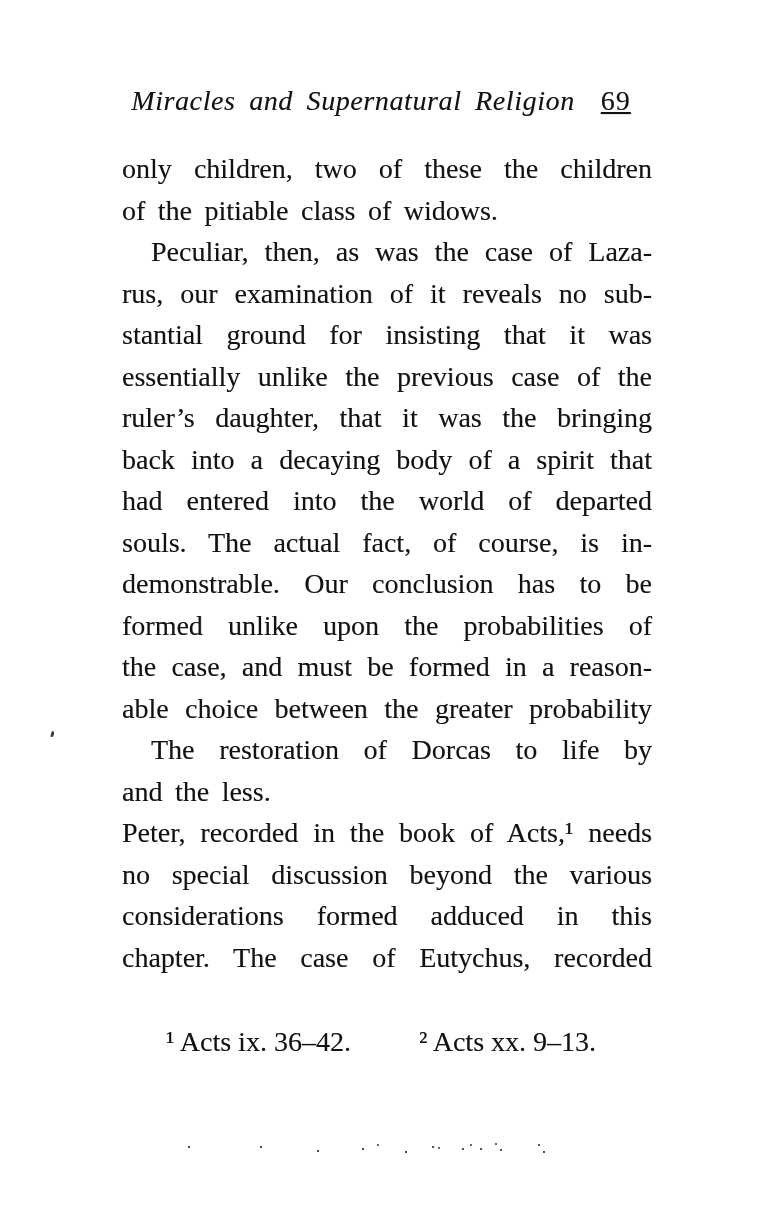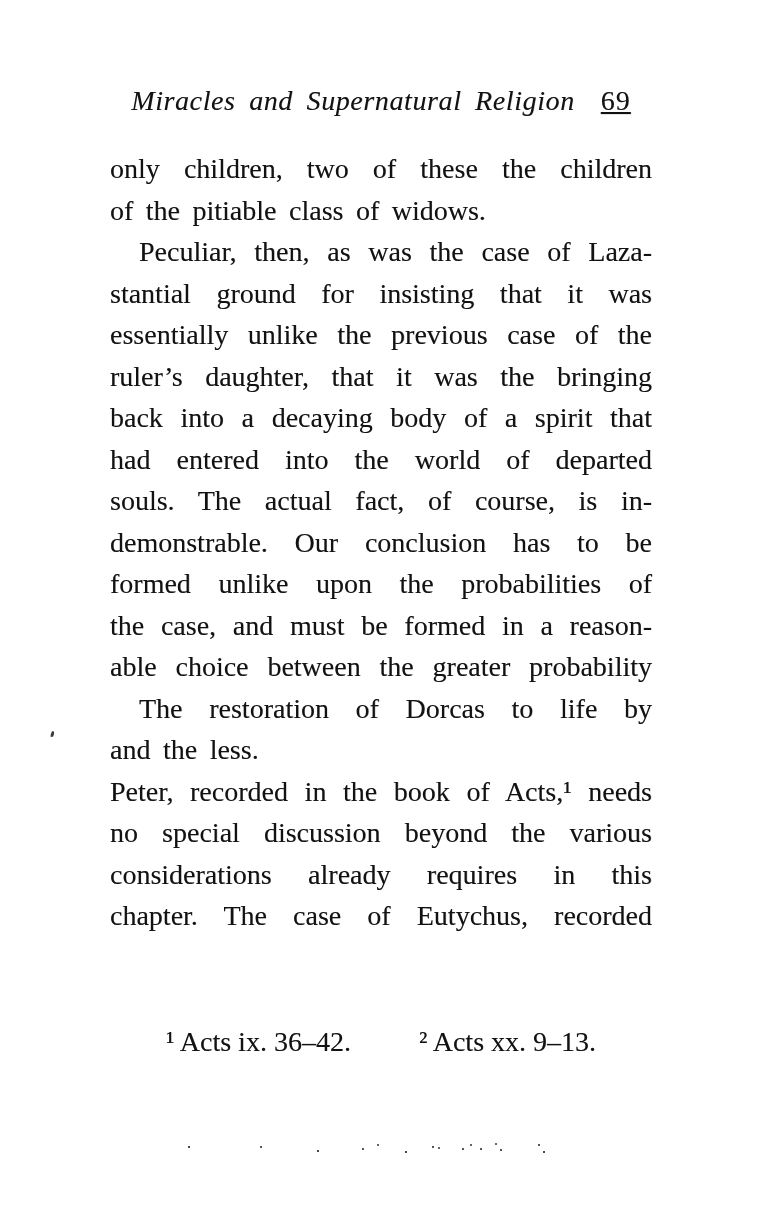--- a/index.html
+++ b/index.html
@@ -48,20 +48,21 @@
     left: 110px;
     width: 542px;
     font-size: 28px;
   }
   .ln {
     line-height: 41.5px;
     height: 41.5px;
     text-align: justify;
     text-align-last: justify;
     text-justify: inter-word;
+    margin-left: 12px;
   }
   .ln.ind {
     text-indent: 29px;
   }
   .ln.end {
     text-align: left;
     text-align-last: left;
     word-spacing: 5.5px;
   }
   
@@ -119,35 +120,36 @@
 
   <div class="header">
     <span class="title">Miracles and Supernatural Religion</span>
     <span class="pagenum">69</span>
   </div>
 
   <div class="bodytext">
     <div class="ln">only children, two of these the children</div>
     <div class="ln end">of the pitiable class of widows.</div>
     <div class="ln ind">Peculiar, then, as was the case of Laza-</div>
+    <div class="ln">rus, our examination of it reveals no sub-</div>
     <div class="ln">stantial ground for insisting that it was</div>
     <div class="ln">essentially unlike the previous case of the</div>
     <div class="ln">ruler’s daughter, that it was the bringing</div>
     <div class="ln">back into a decaying body of a spirit that</div>
     <div class="ln">had entered into the world of departed</div>
     <div class="ln">souls.  The actual fact, of course, is in-</div>
     <div class="ln">demonstrable.  Our conclusion has to be</div>
     <div class="ln">formed unlike upon the probabilities of</div>
     <div class="ln">the case, and must be formed in a reason-</div>
     <div class="ln">able choice between the greater probability</div>
     <div class="ln ind">The restoration of Dorcas to life by</div>
     <div class="ln end">and the less.</div>
     <div class="ln">Peter, recorded in the book of Acts,¹ needs</div>
     <div class="ln">no special discussion beyond the various</div>
-    <div class="ln">considerations already requires in this</div>
+    <div class="ln">considerations formed adduced in this</div>
     <div class="ln">chapter.  The case of Eutychus, recorded</div>
   </div>
 
   <div class="footnotes">
     <span>¹ Acts ix. 36–42.</span>
     <span>² Acts xx. 9–13.</span>
   </div>
 
   <div class="speck-left"></div>
   <div class="speckle-row"></div>

